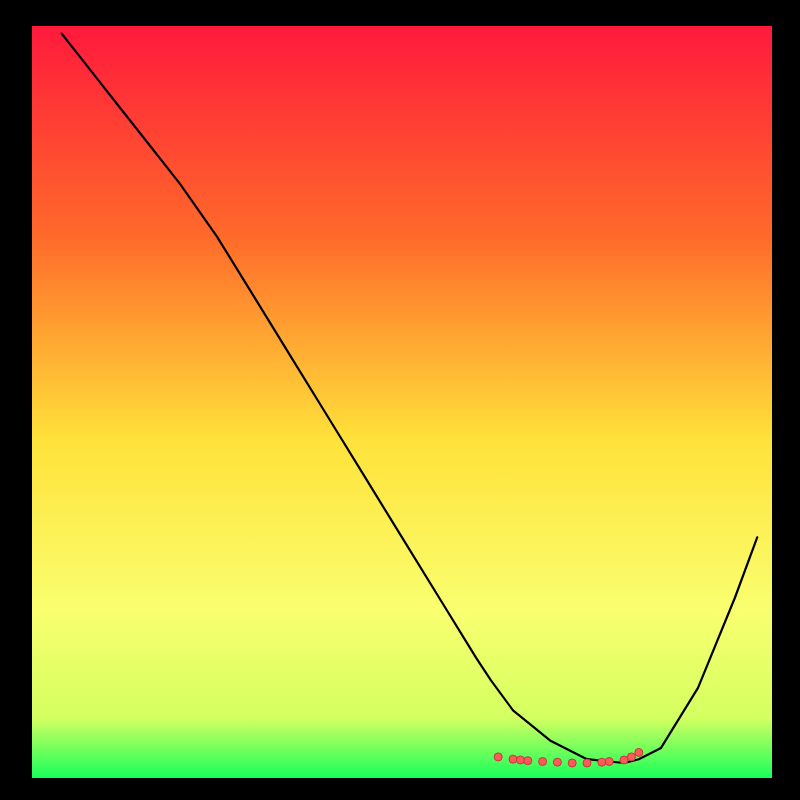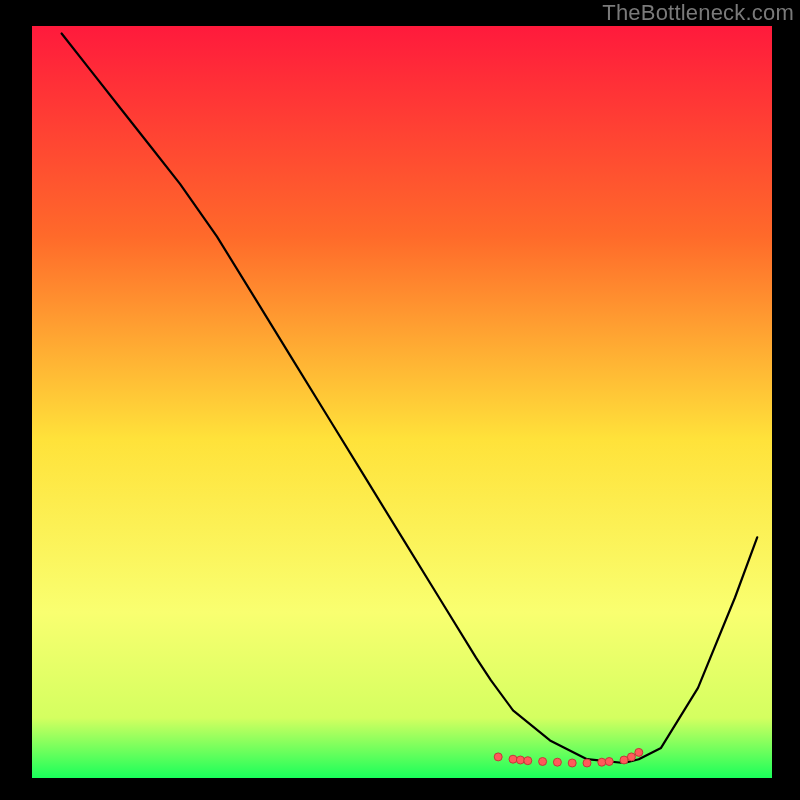--- a/index.html
+++ b/index.html
@@ -29,21 +29,20 @@
   svg {
     position: absolute;
     top: 0;
     left: 0;
   }
 </style>
 </head>
 <body>
 
 <div class="container">
-  <div class="watermark">TheBottleneck.com</div>
 
   <svg id="chart-svg" width="800" height="800" viewBox="0 0 800 800">
     <defs>
       <linearGradient id="bg-grad" x1="0" y1="0" x2="0" y2="1">
         <stop id="g0" offset="0%" stop-color="#ff1a3c"></stop>
         <stop id="g1" offset="28%" stop-color="#ff6a2a"></stop>
         <stop id="g2" offset="55%" stop-color="#ffe23a"></stop>
         <stop id="g3" offset="78%" stop-color="#f9ff70"></stop>
         <stop id="g4" offset="92%" stop-color="#d4ff60"></stop>
         <stop id="g5" offset="100%" stop-color="#19ff5a"></stop>

